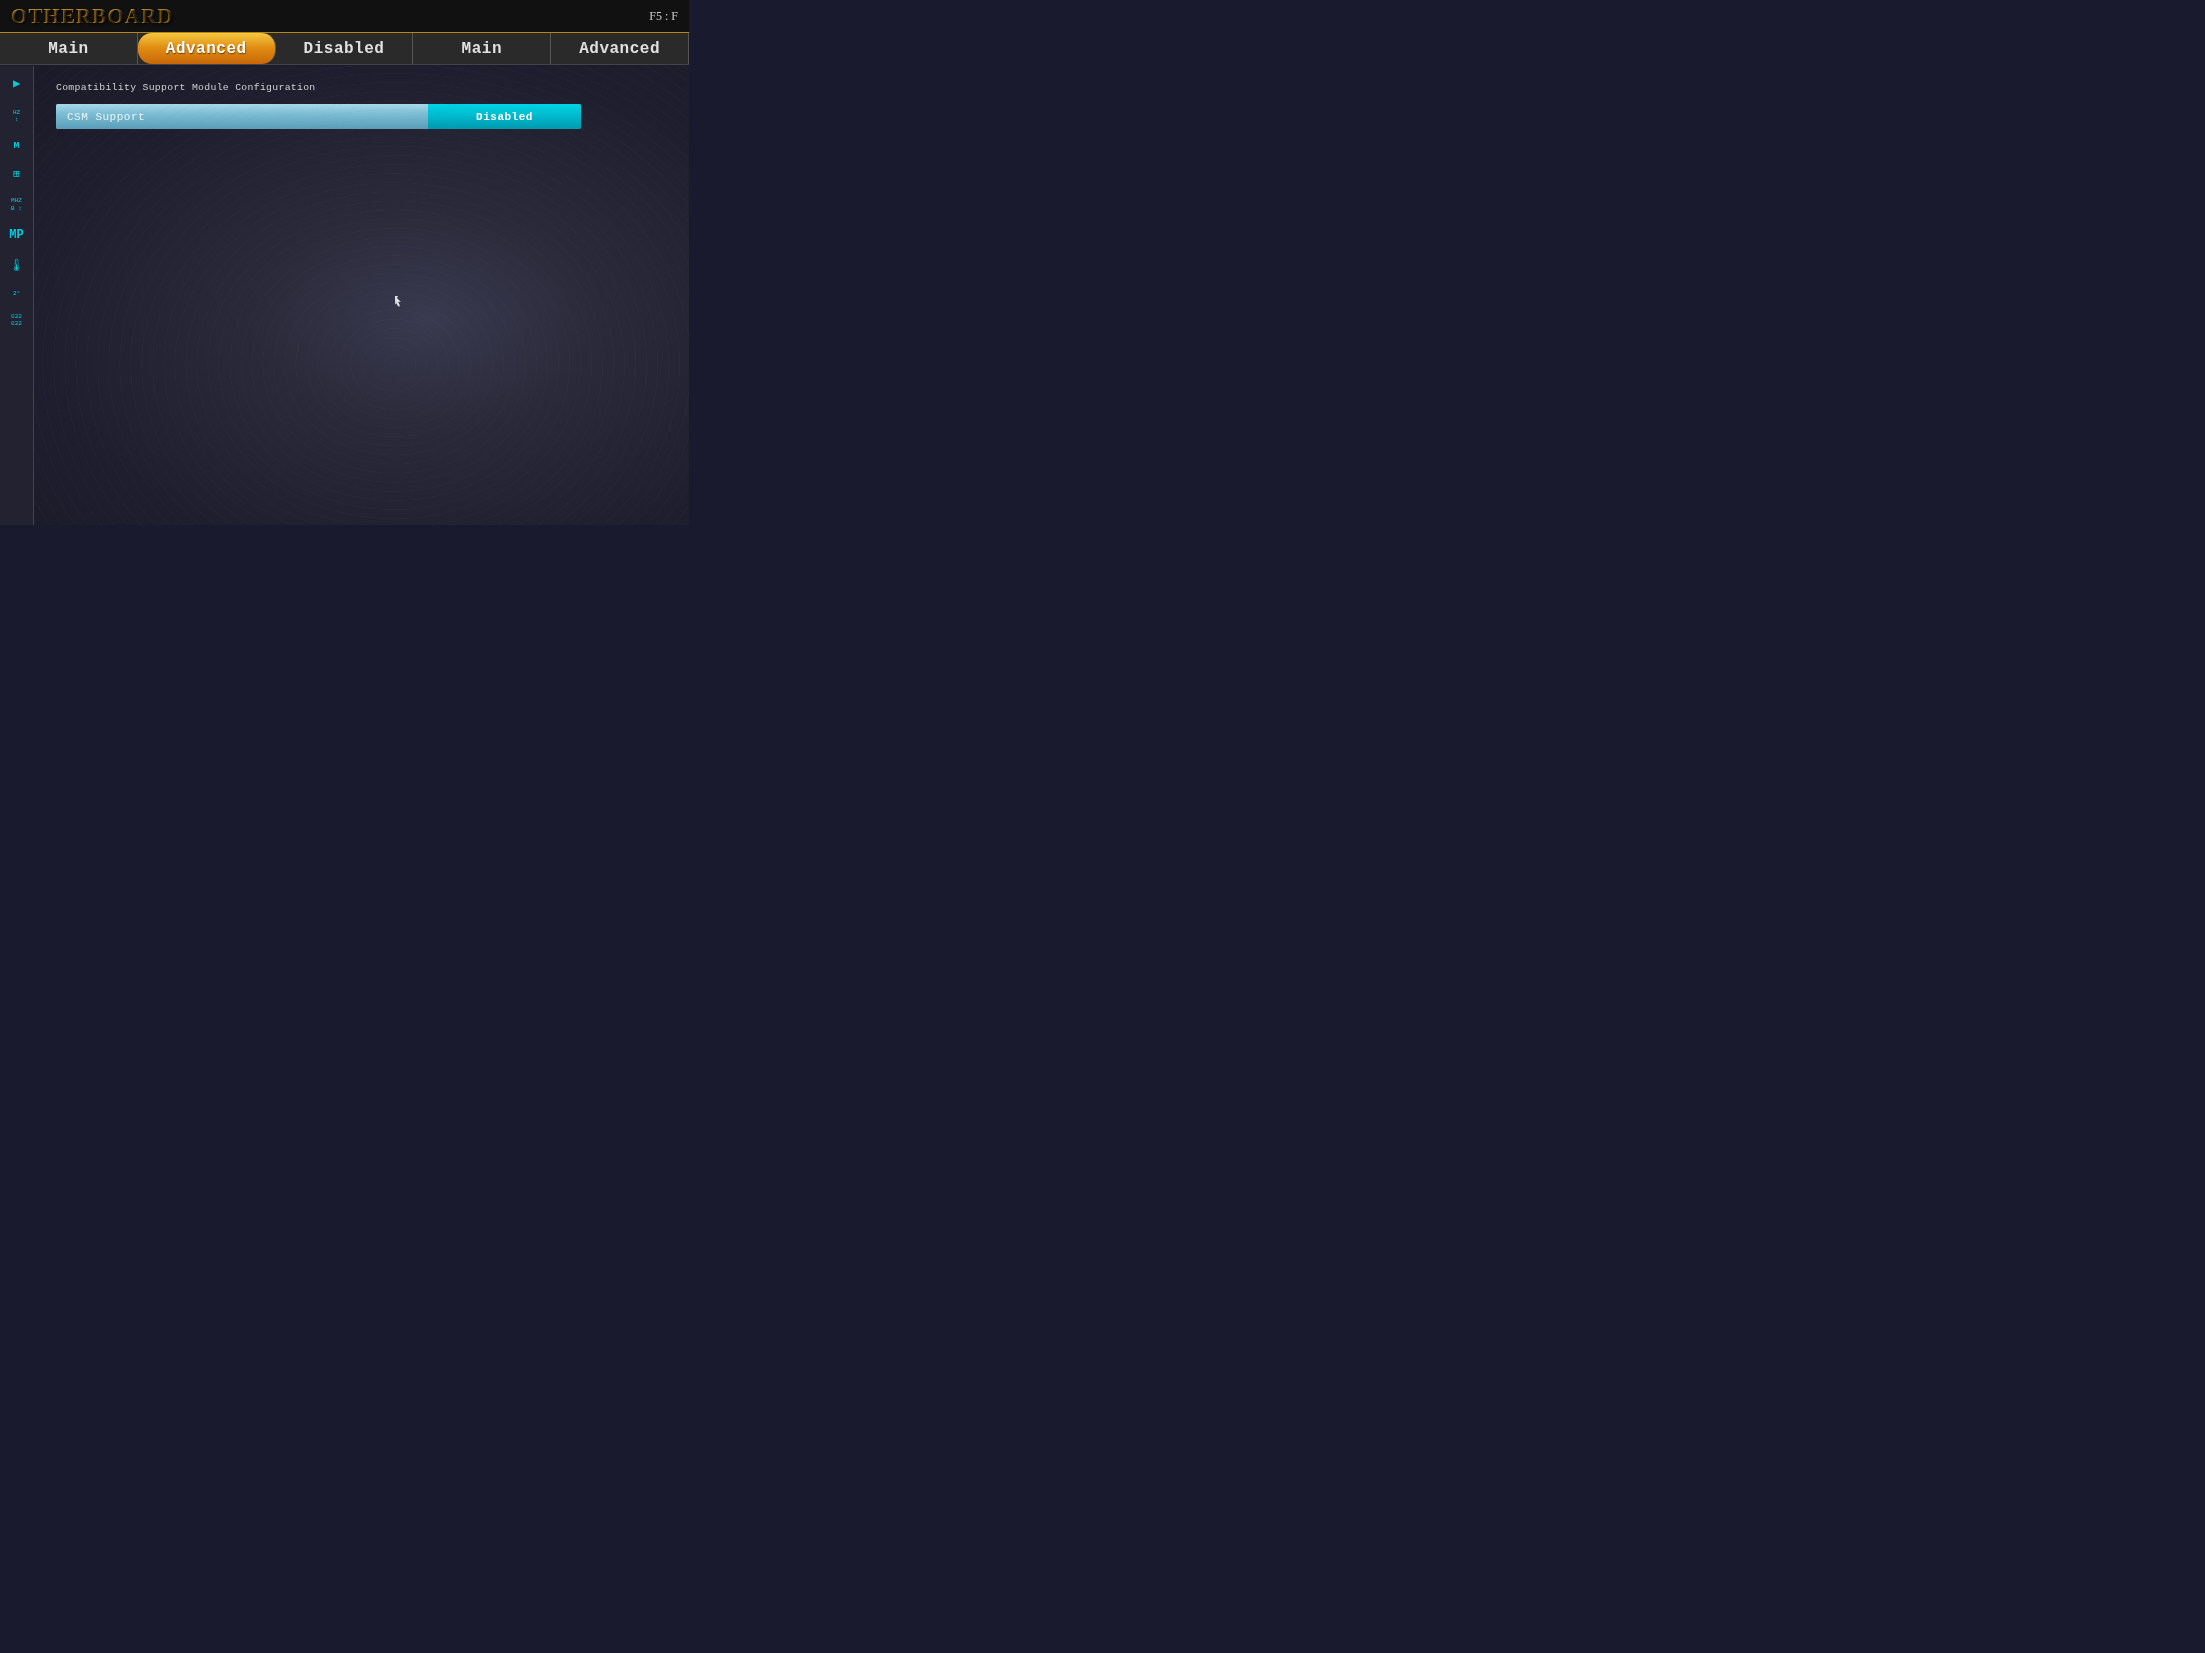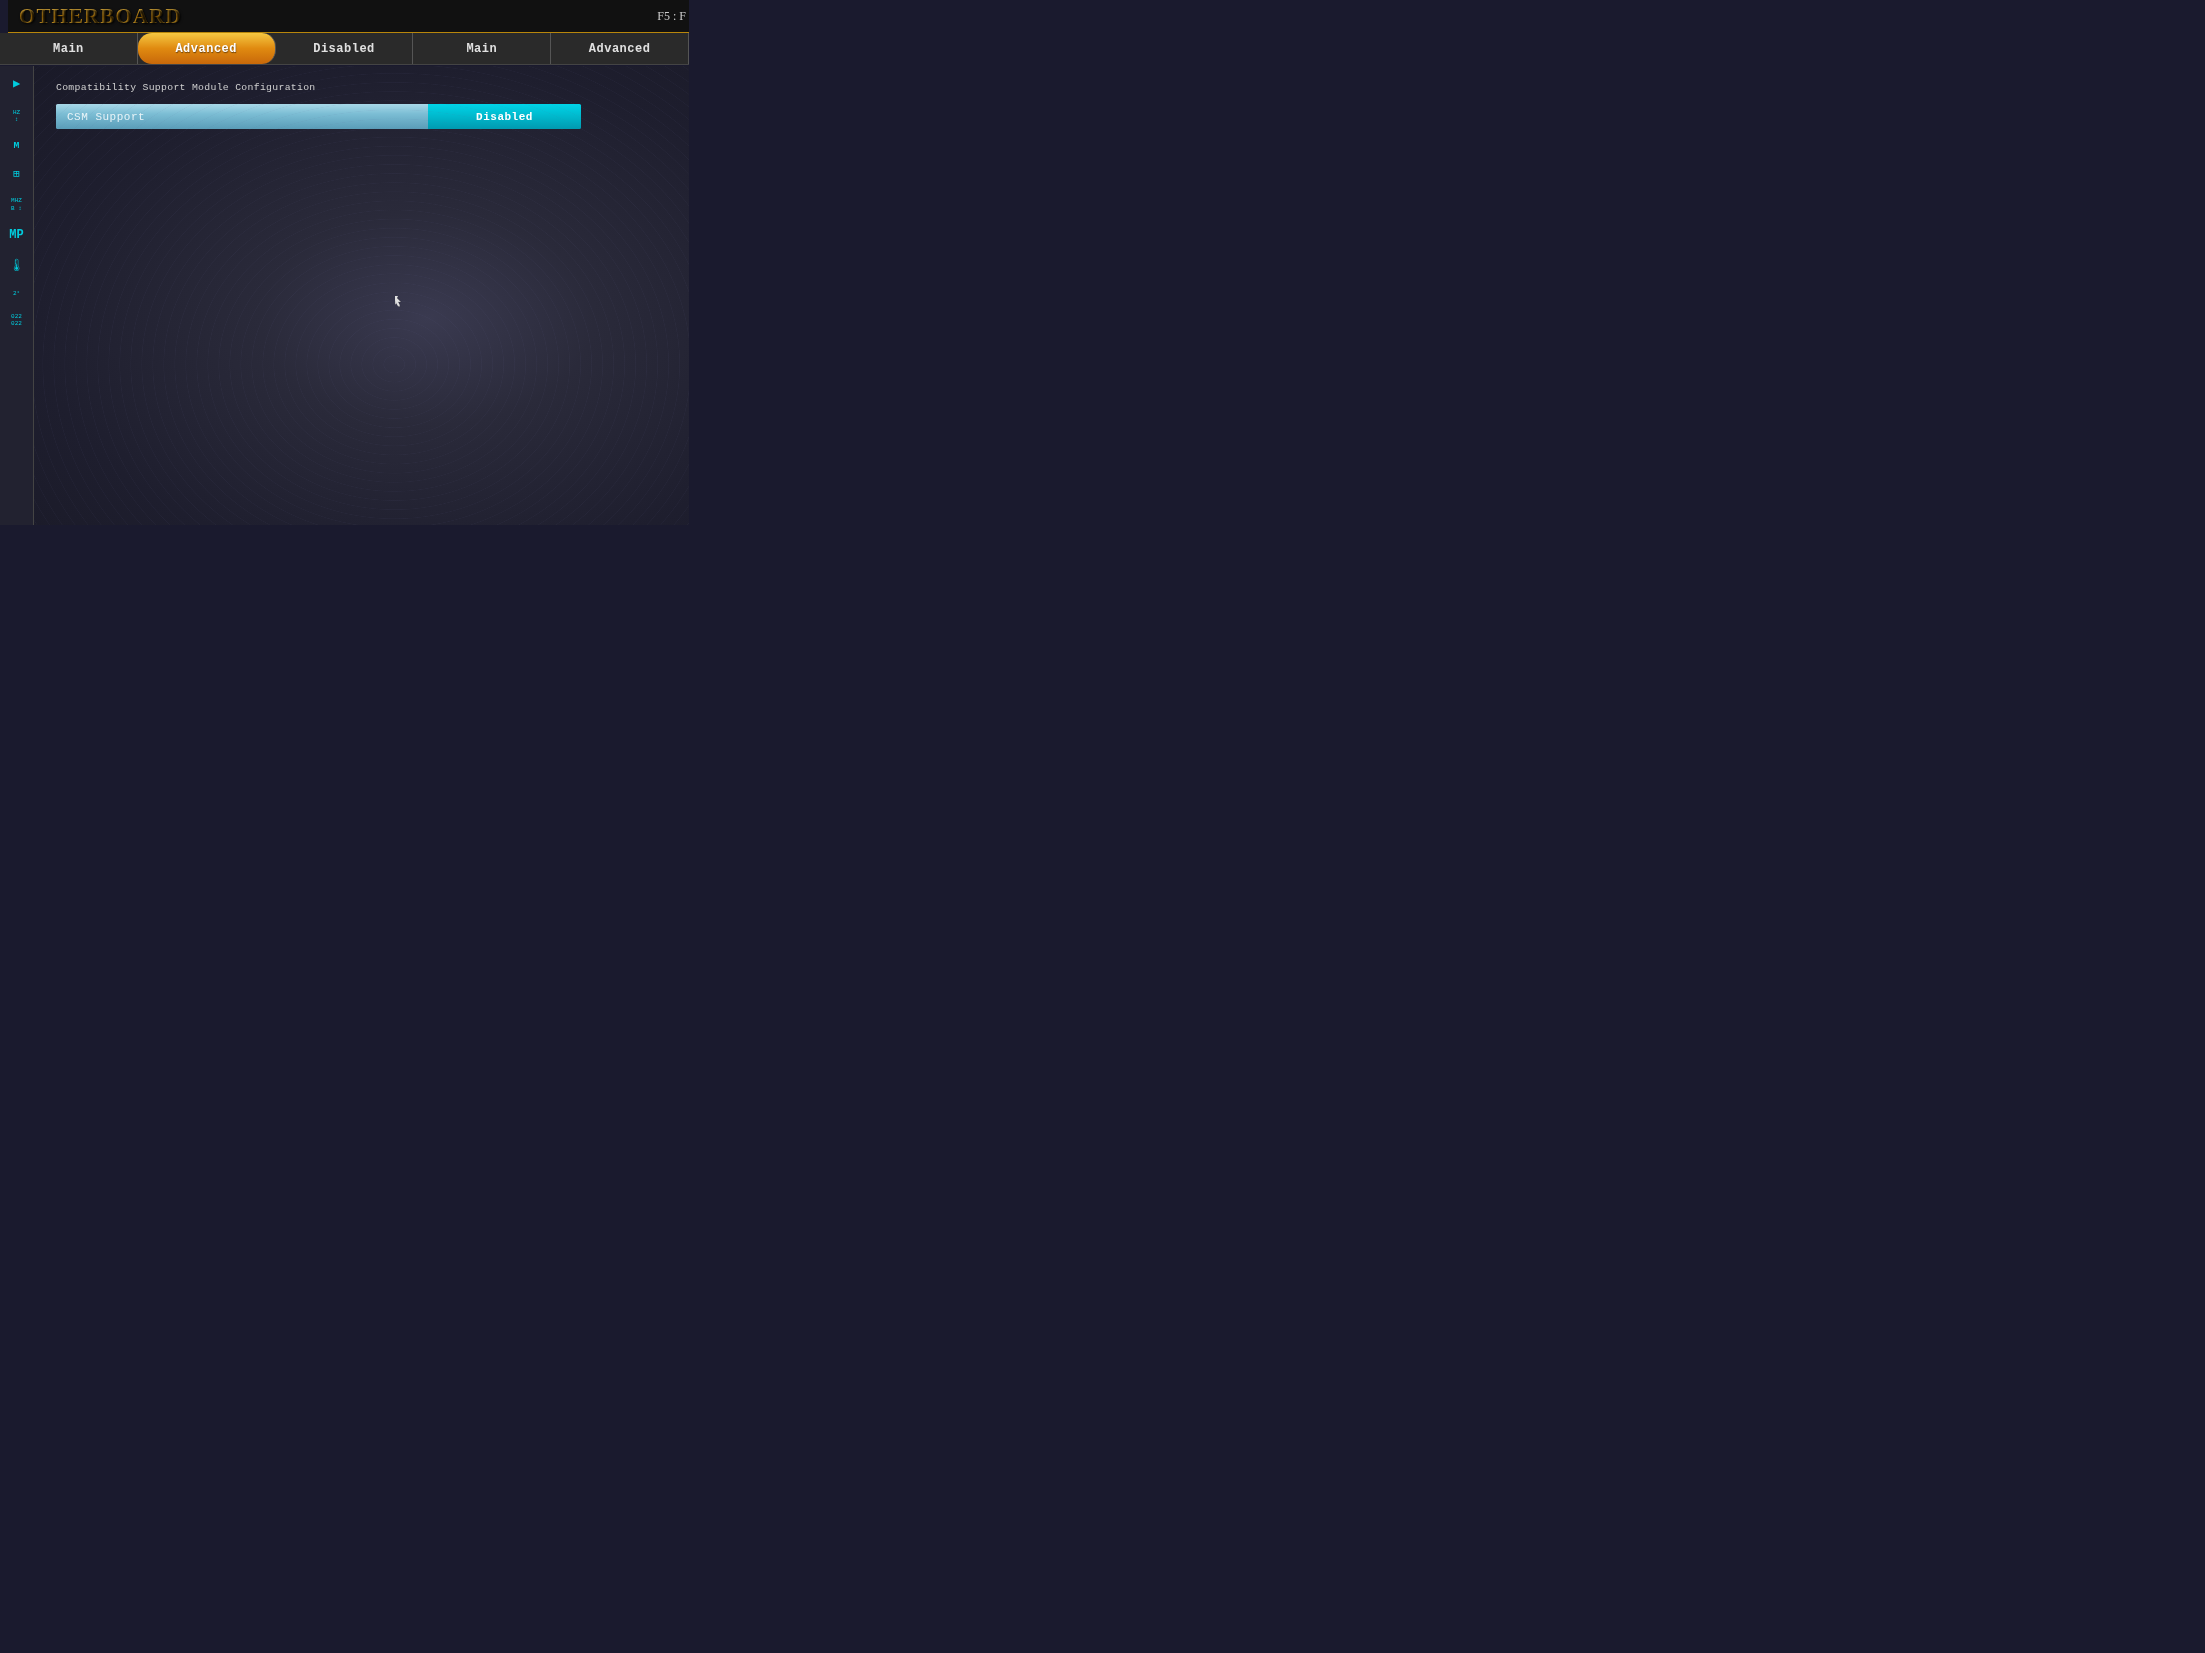--- a/index.html
+++ b/index.html
@@ -16,21 +16,20 @@
     
     .header-bar {
       width: 100%;
       height: 33px;
       background: #111111;
       display: flex;
       align-items: center;
       justify-content: space-between;
       padding: 0 11px;
       border-bottom: 1.6px solid #b8860b;
-      margin-left: 8px;
     }
 
     .logo-text {
       font-size: 21px;
       font-weight: 900;
       color: #d4a017;
       letter-spacing: 1.1px;
       font-family: serif;
       text-shadow: 1.1px 1.1px 2.2px #000;
       
@@ -54,21 +53,21 @@
       align-items: stretch;
       height: 32px;
       border-bottom: 1.1px solid #444;
     }
 
     .tab-item {
       flex: 1;
       display: flex;
       align-items: center;
       justify-content: center;
-      font-size: 12px;
+      font-size: 16px;
       font-weight: bold;
       color: #e0e0e0;
       cursor: pointer;
       border-right: 0.5px solid #555;
       background: #2a2a2a;
       letter-spacing: 0.5px;
     }
 
     .tab-item:first-child {
       border-left: none;

